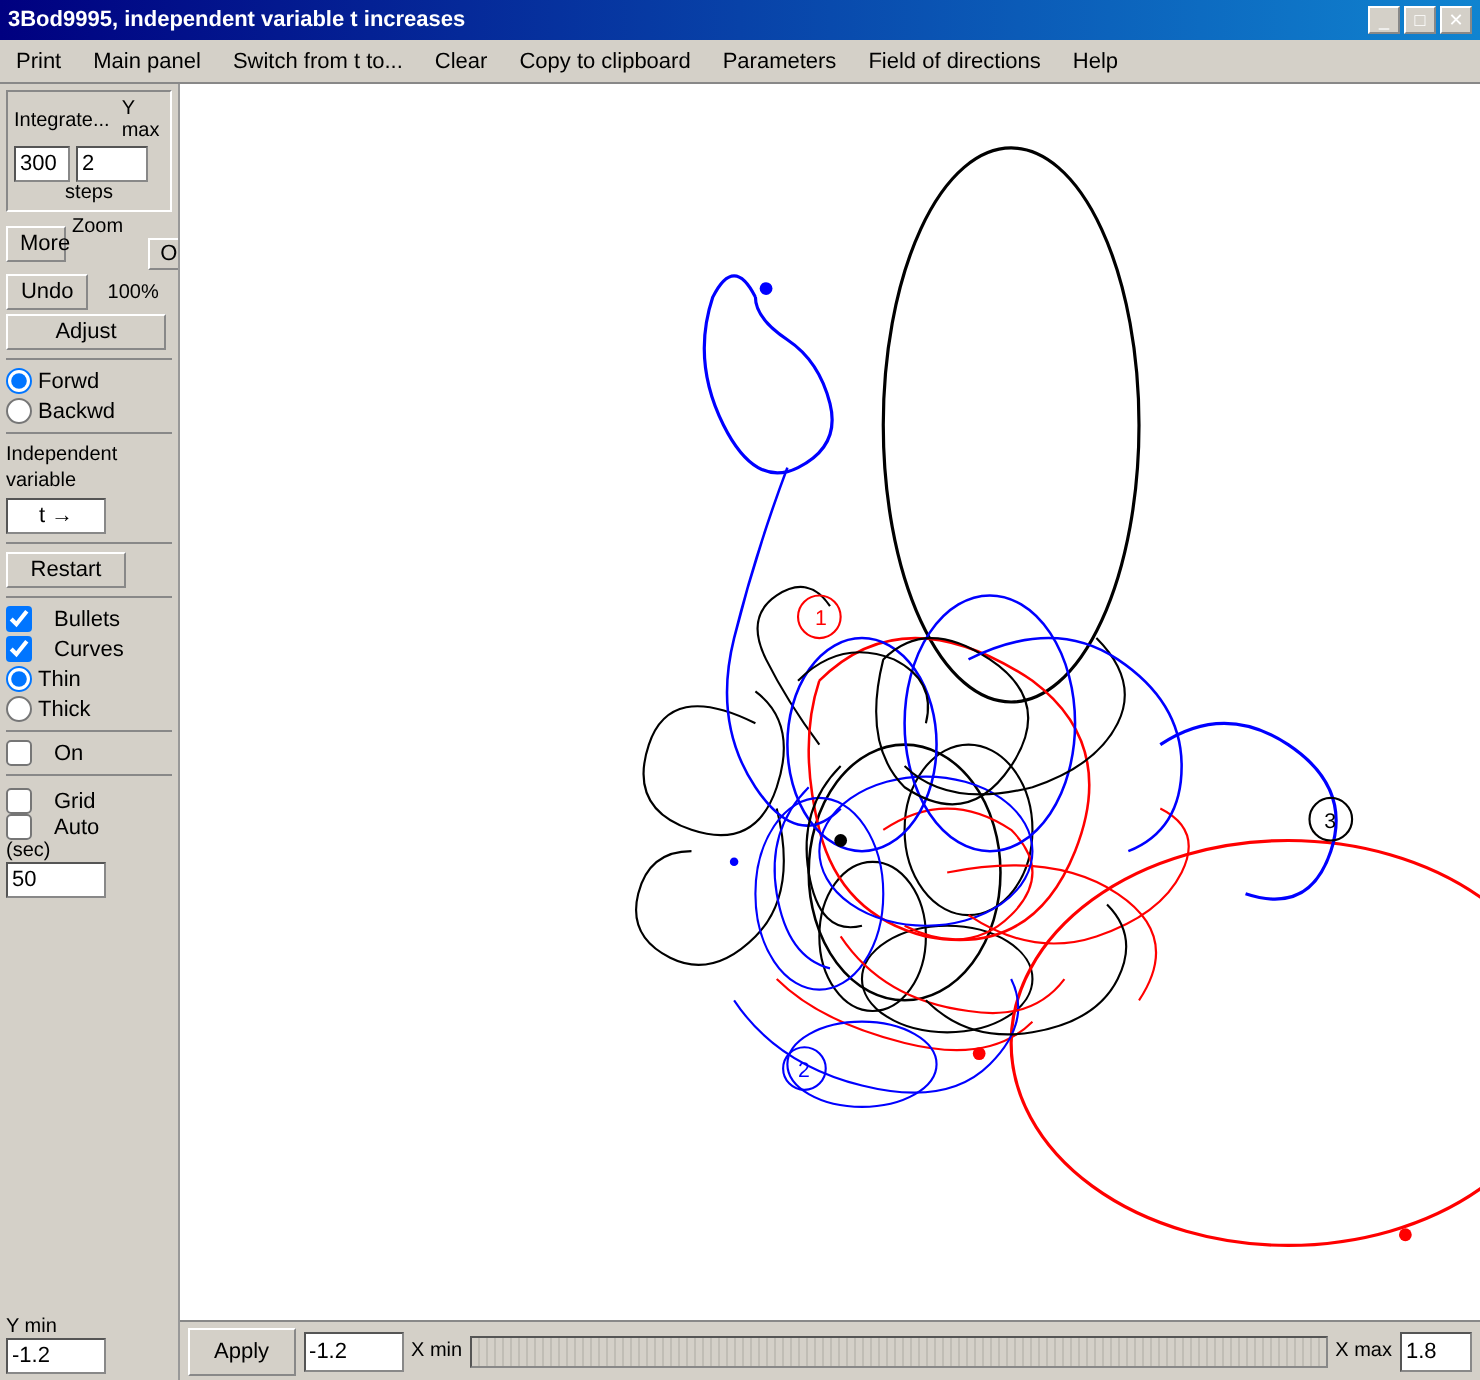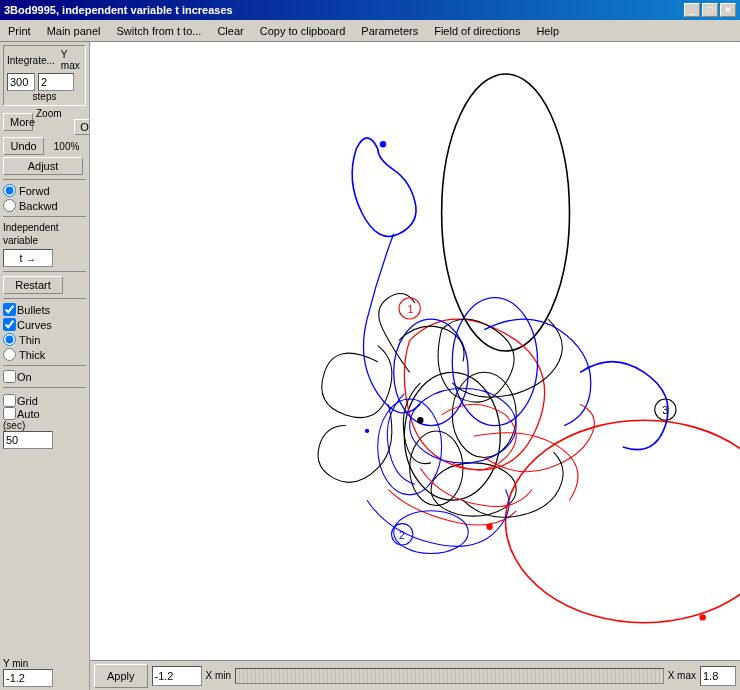--- a/index.html
+++ b/index.html
@@ -85,21 +85,21 @@
       padding: 2px 6px;
       font-size: 11px;
       cursor: pointer;
       min-width: 30px;
     }
     .steps-label { font-size: 10px; text-align: center; }
     .zoom-row { display: flex; align-items: flex-start; gap: 2px; padding-left: 38px; }
     .zoom-label { font-size: 10px; }
     .zoom-pct { text-align: center; font-size: 10px; }
     .radio-row { display: flex; align-items: center; gap: 3px; font-size: 11px; }
-    .checkbox-row { display: flex; align-items: center; gap: 1px; font-size: 11px; }
+    .checkbox-row { display: flex; align-items: center; gap: 11px; font-size: 11px; }
     .indep-var-box {
       border: 1px solid #888;
       border-top-color: #555;
       border-left-color: #555;
       background: white;
       text-align: center;
       padding: 2px;
       font-size: 11px;
       width: 50px;
     }

